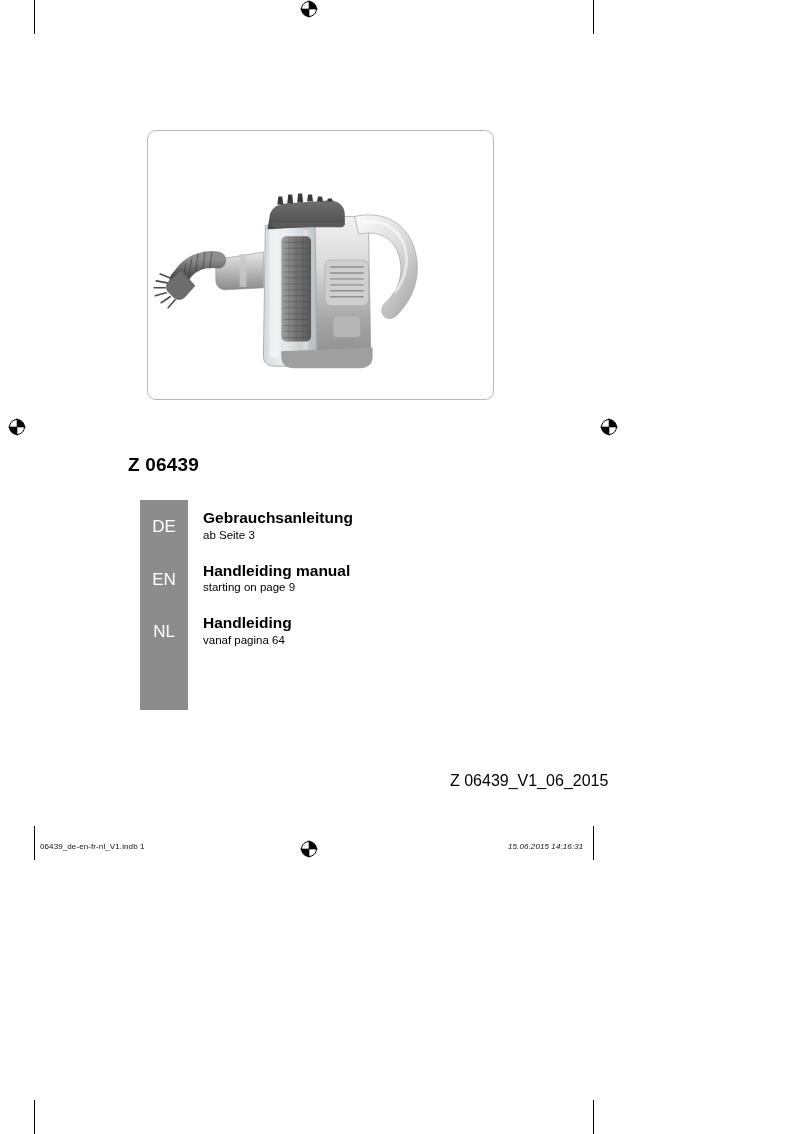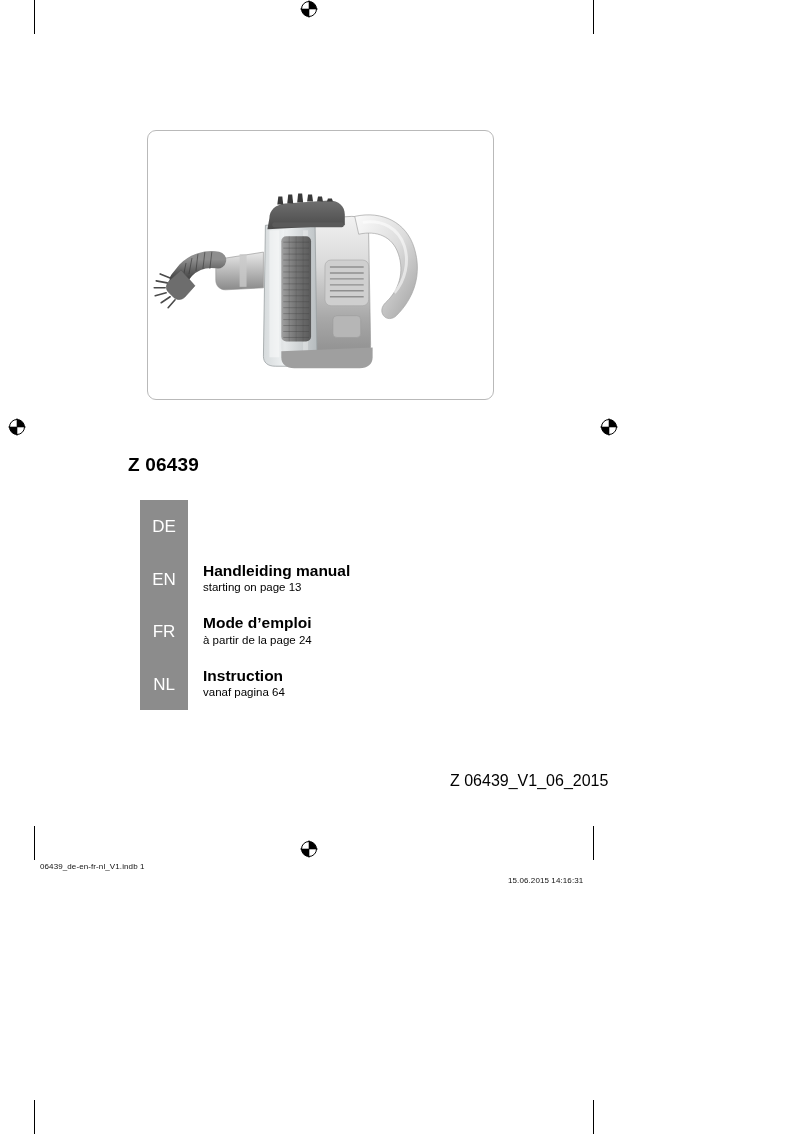--- a/index.html
+++ b/index.html
@@ -118,29 +118,29 @@
   }
 
   
   .footer-left {
     position: absolute;
     left: 40px;
     top: 842px;
     font-size: 8px;
     color: #111;
     letter-spacing: 0.1px;
-    margin-top: 20px;
   }
   .footer-right {
     position: absolute;
     left: 508px;
-    top: 876px;
+    top: 842px;
     font-size: 8px;
     color: #111;
     letter-spacing: 0.1px;
+    font-style: italic;
   }
   .footer-rule {
     position: absolute;
     background: #000;
   }
 </style>
 </head>
 <body>
 
 <div class="crop-mark crop-v" style="left:34px; top:0;"></div>
@@ -314,42 +314,39 @@
 </div>
 
 <div class="model-number">Z 06439</div>
 
 <div class="lang-table">
   <div class="lang-col" style="height:210px;"></div>
   <div class="lang-rows">
 
     <div class="lang-row">
       <div class="lang-code">DE</div>
+      <div class="lang-text">
+        <div class="lang-title">Gebrauchsanleitung</div>
+        <div class="lang-sub">ab Seite 3</div>
+      </div>
     </div>
 
     <div class="lang-row">
       <div class="lang-code">EN</div>
       <div class="lang-text">
         <div class="lang-title">Handleiding manual</div>
-        <div class="lang-sub">starting on page 13</div>
+        <div class="lang-sub">starting on page 9</div>
       </div>
     </div>
 
-    <div class="lang-row">
-      <div class="lang-code">FR</div>
-      <div class="lang-text">
-        <div class="lang-title">Mode d’emploi</div>
-        <div class="lang-sub">à partir de la page 24</div>
-      </div>
-    </div>
 
     <div class="lang-row">
       <div class="lang-code">NL</div>
       <div class="lang-text">
-        <div class="lang-title">Instruction</div>
+        <div class="lang-title">Handleiding</div>
         <div class="lang-sub">vanaf pagina 64</div>
       </div>
     </div>
 
   </div>
 </div>
 
 <div class="version-code">Z 06439_V1_06_2015</div>
 
 <div class="footer-rule" style="left:34px; top:826px; width:1px; height:34px;"></div>

